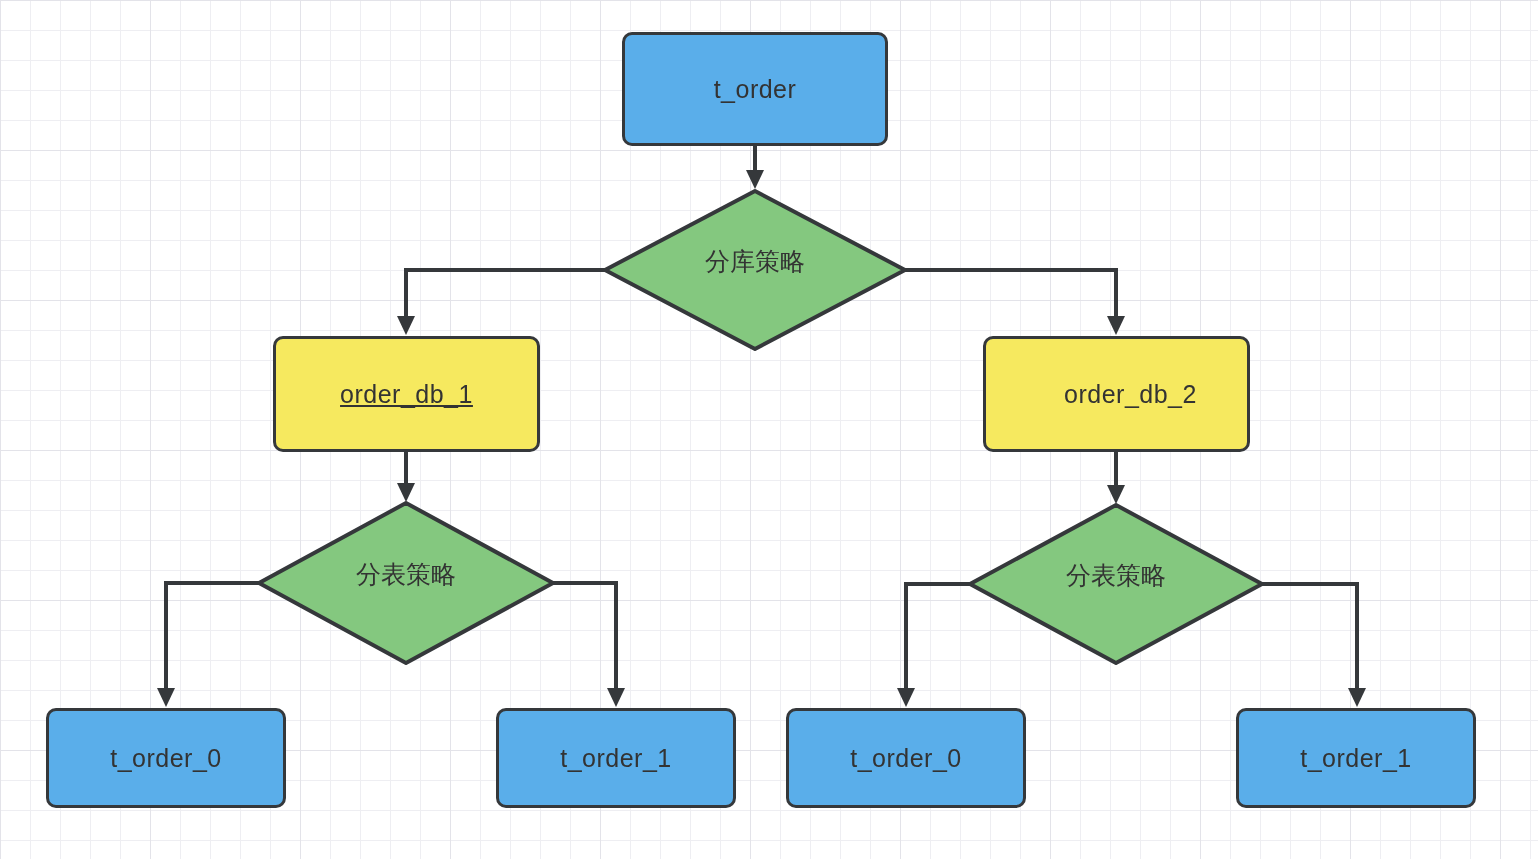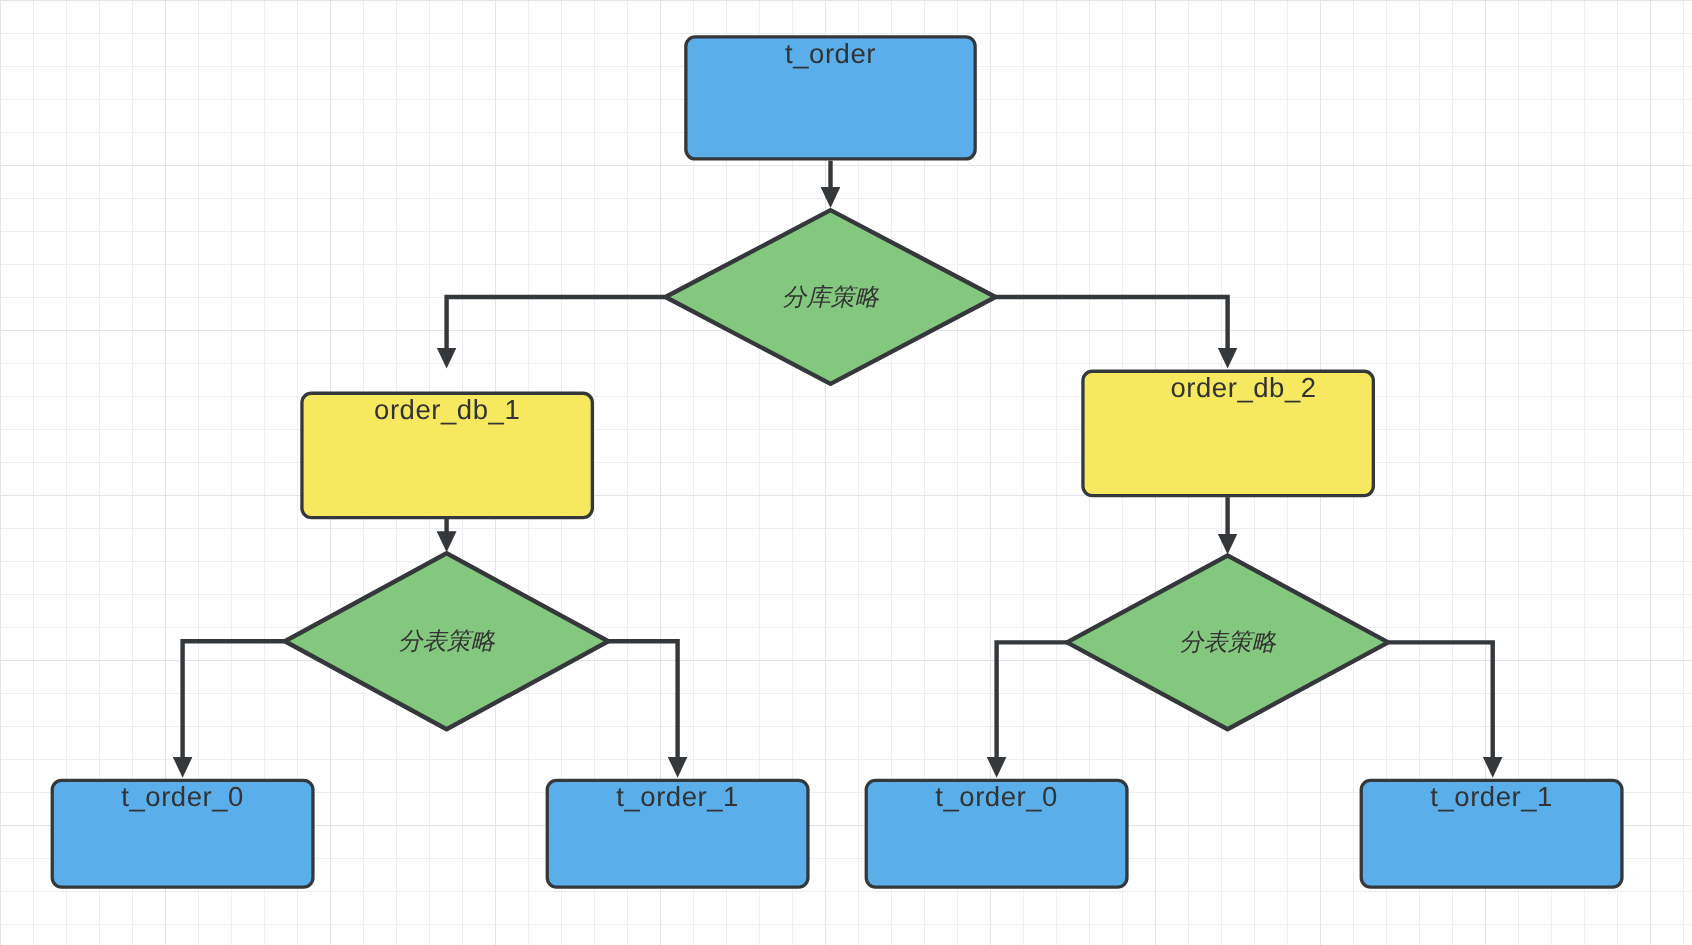--- a/index.html
+++ b/index.html
@@ -44,40 +44,39 @@
   svg.layer polygon.diamond {
     fill: var(--node-green);
     stroke: var(--stroke);
     stroke-width: 4;
     stroke-linejoin: round;
   }
   #arrowhead path { fill: var(--stroke); }
   .node {
     position: absolute;
     display: flex;
+    align-items: center;
     justify-content: center;
     border: 3px solid var(--stroke);
     border-radius: 10px;
     font-size: 25px;
     color: var(--text);
     letter-spacing: 0.5px;
   }
   .node-blue { background: var(--node-blue); }
   .node-yellow { background: var(--node-yellow); }
   .diamond-label {
     position: absolute;
     display: flex;
-    align-items: center;
     justify-content: center;
-    font-size: 22px;
+    font-size: 25px;
     color: var(--text);
     width: 300px;
     height: 50px;
     pointer-events: none;
-    font-style: italic;
   }
 </style>
 </head>
 <body>
 
 <div class="canvas">
 
   <svg class="layer" viewBox="0 0 1538 859" xmlns="http://www.w3.org/2000/svg">
     <defs>
       <marker id="arrowhead" viewBox="0 0 19 18" refX="1" refY="9" markerWidth="19" markerHeight="18" orient="auto" markerUnits="userSpaceOnUse">
@@ -97,21 +96,21 @@
 
     <polygon class="diamond" points="755,191 905,270 755,349 605,270"></polygon>
     <polygon class="diamond" points="406,503 553,583 406,663 259,583"></polygon>
     <polygon class="diamond" points="1116,505 1262,584 1116,663 970,584"></polygon>
   </svg>
 
   <div class="node node-blue" style="left:622px; top:32px; width:266px; height:114px;">
     <span>t_order</span>
   </div>
 
-  <div class="node node-yellow" style="left:273px; top:356px; width:267px; height:116px;">
+  <div class="node node-yellow" style="left:273px; top:336px; width:267px; height:116px;text-decoration:underline;">
     <span>order_db_1</span>
   </div>
 
   <div class="node node-yellow" style="left:983px; top:336px; width:267px; height:116px;padding-left:28px;">
     <span>order_db_2</span>
   </div>
 
   <div class="node node-blue" style="left:46px; top:708px; width:240px; height:100px;">
     <span>t_order_0</span>
   </div>

